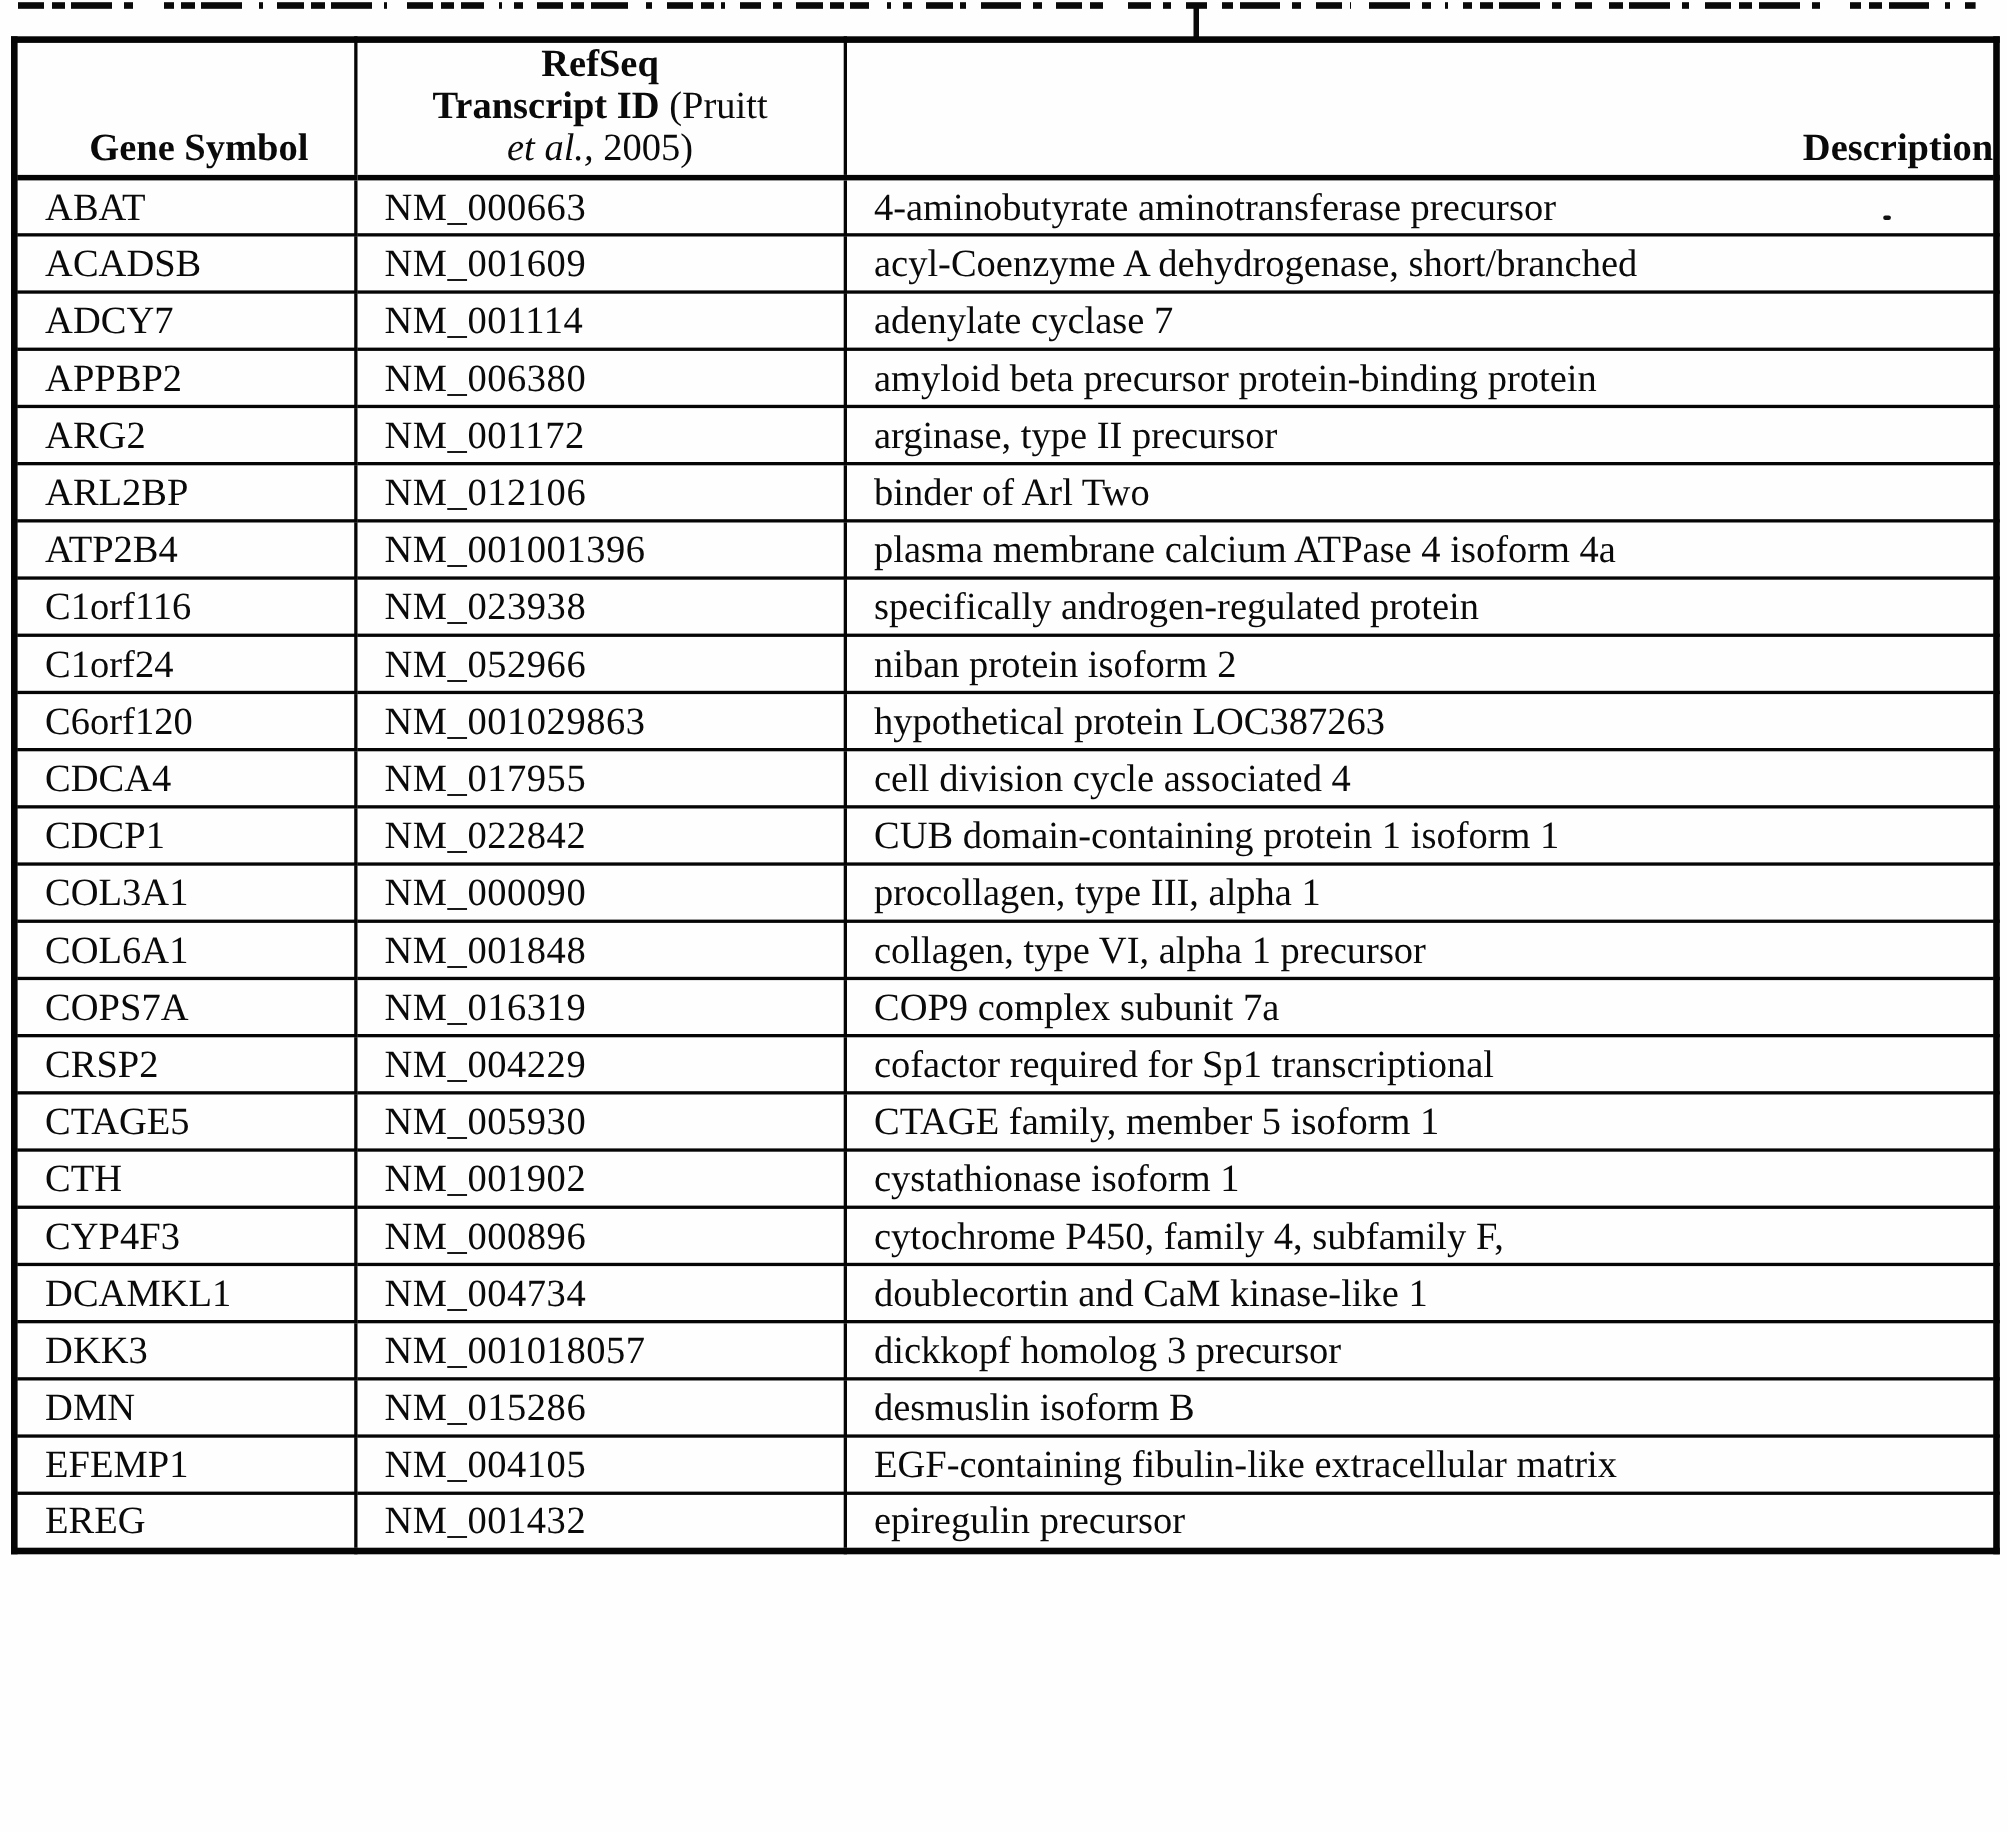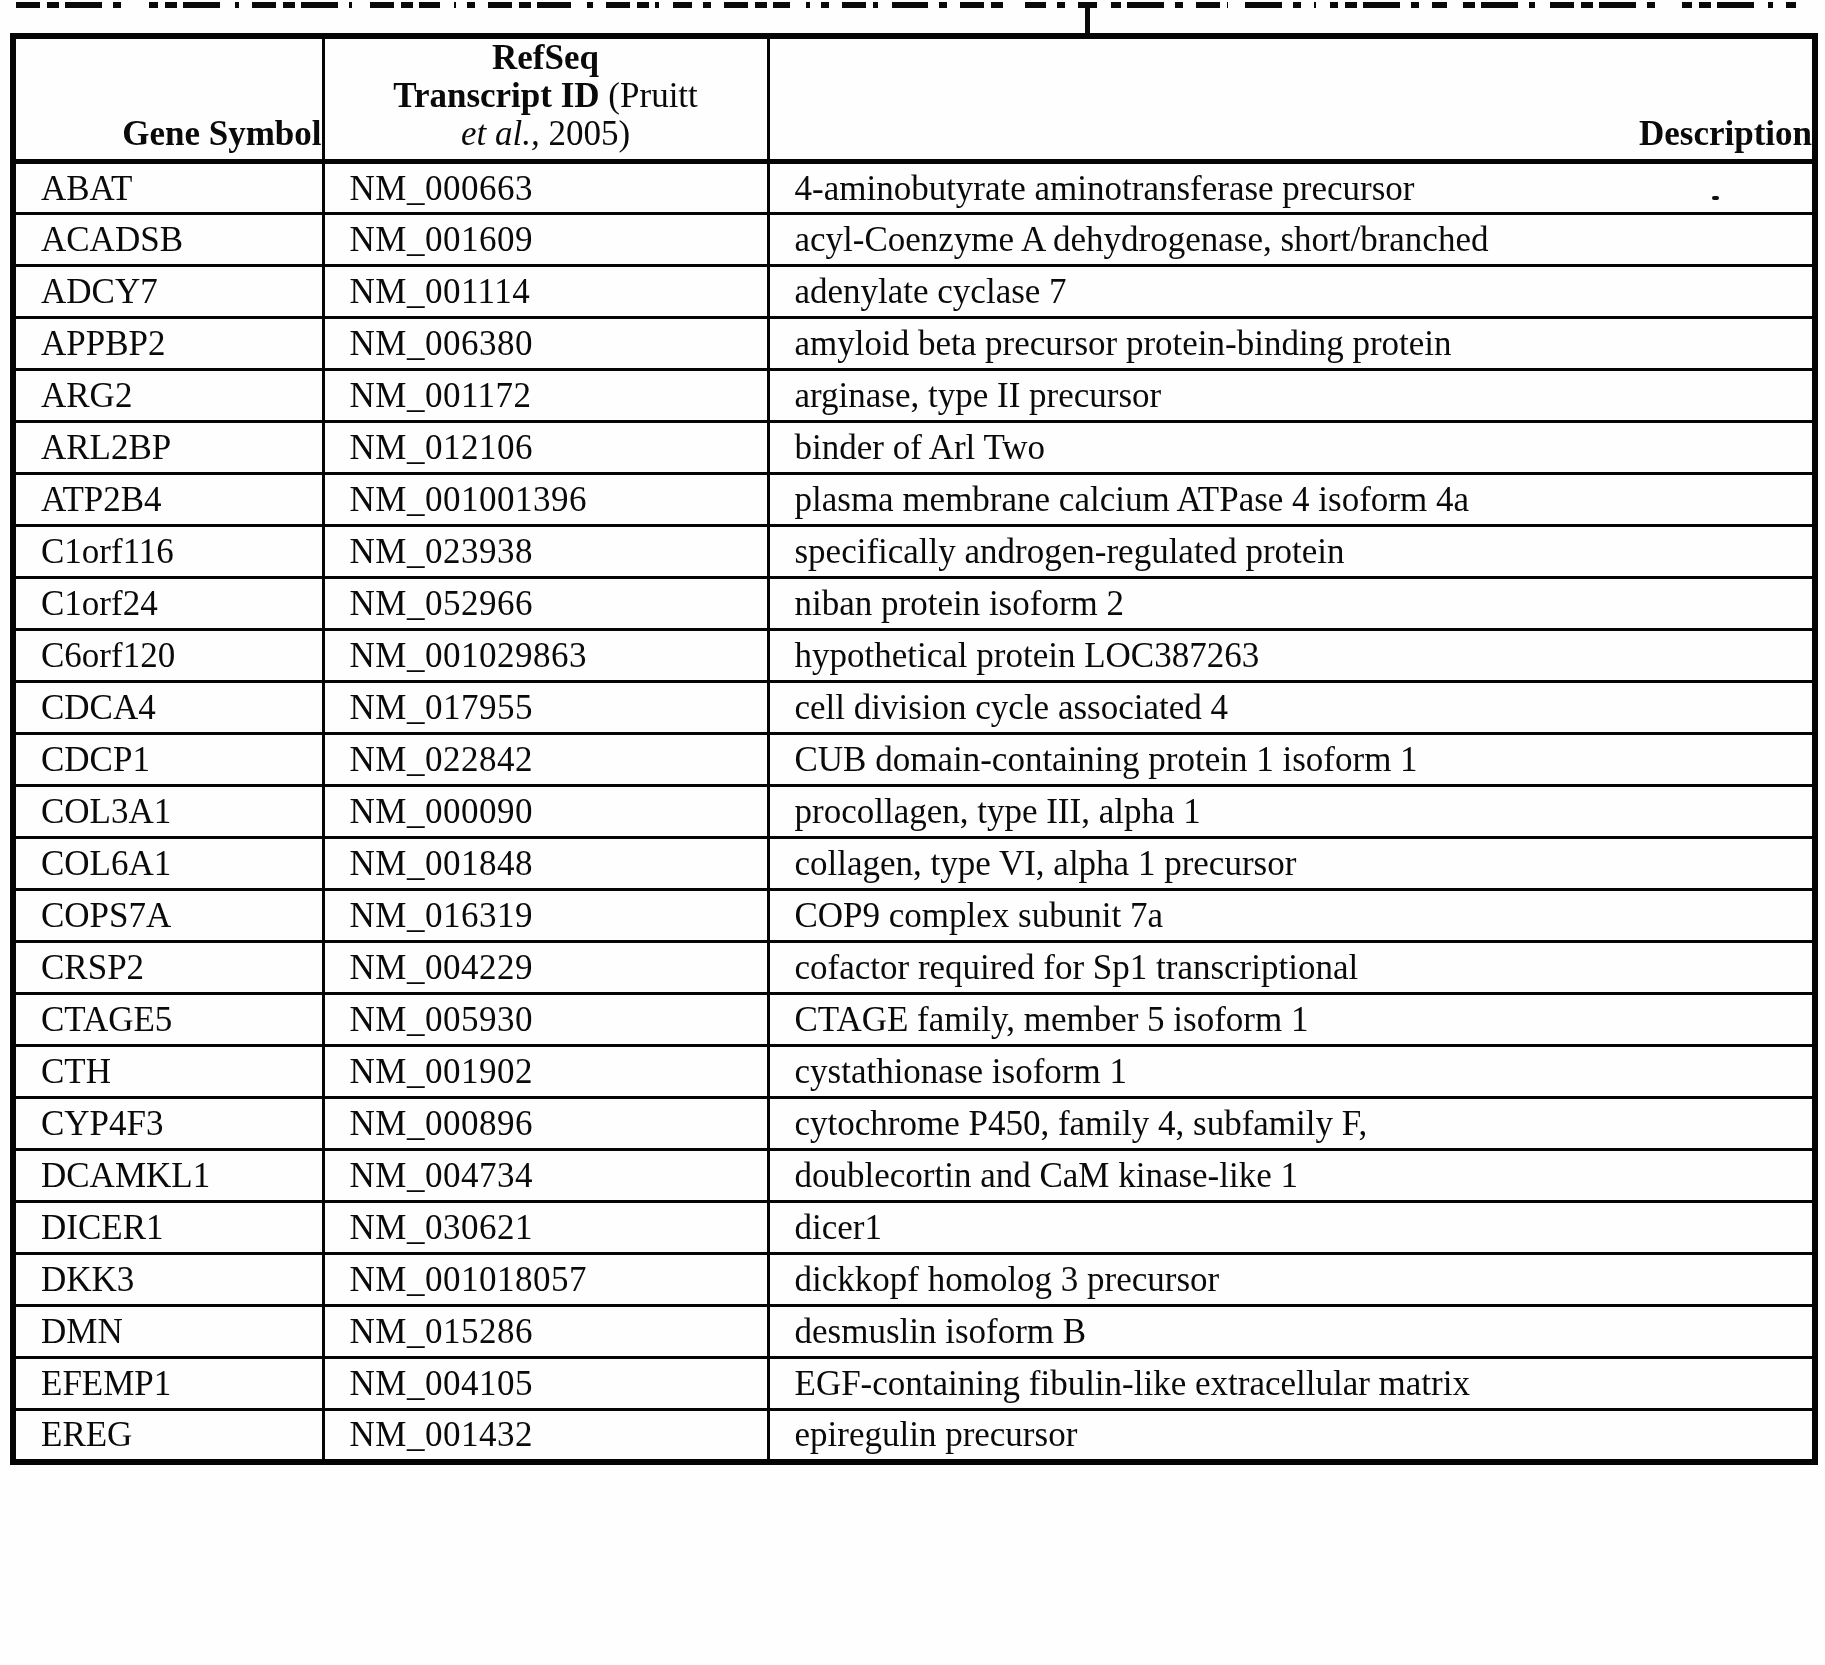--- a/index.html
+++ b/index.html
@@ -64,21 +64,21 @@
   }
   .gene-table thead th {
     height: 112px;
     vertical-align: bottom;
     border-bottom: 5px solid #050505;
     font-weight: bold;
     line-height: 38px;
     padding-bottom: 6px;
   }
   .gene-table thead th.h-gene {
-    text-align: right;
+    text-align: center;
     padding-left: 24px;
   }
   .gene-table thead th.h-refseq { text-align: center; font-weight: normal; }
   .gene-table thead th.h-desc { text-align: right; }
 
   .h-refseq .b { font-weight: bold; }
   .h-refseq .i { font-style: italic; font-weight: normal; }
   .h-refseq .r { font-weight: normal; }
 
   .gene-table tbody td {
@@ -340,31 +340,20 @@
       </td>
       <td class="cell-refseq">
         <span>NM_004734</span>
       </td>
       <td class="cell-desc">
         <span>doublecortin and CaM kinase-like 1</span>
       </td>
     </tr>
           <tr>
       <td class="cell-gene">
-        <span>DICER1</span>
-      </td>
-      <td class="cell-refseq">
-        <span>NM_030621</span>
-      </td>
-      <td class="cell-desc">
-        <span>dicer1</span>
-      </td>
-    </tr>
-          <tr>
-      <td class="cell-gene">
         <span>DKK3</span>
       </td>
       <td class="cell-refseq">
         <span>NM_001018057</span>
       </td>
       <td class="cell-desc">
         <span>dickkopf homolog 3 precursor</span>
       </td>
     </tr>
           <tr>

